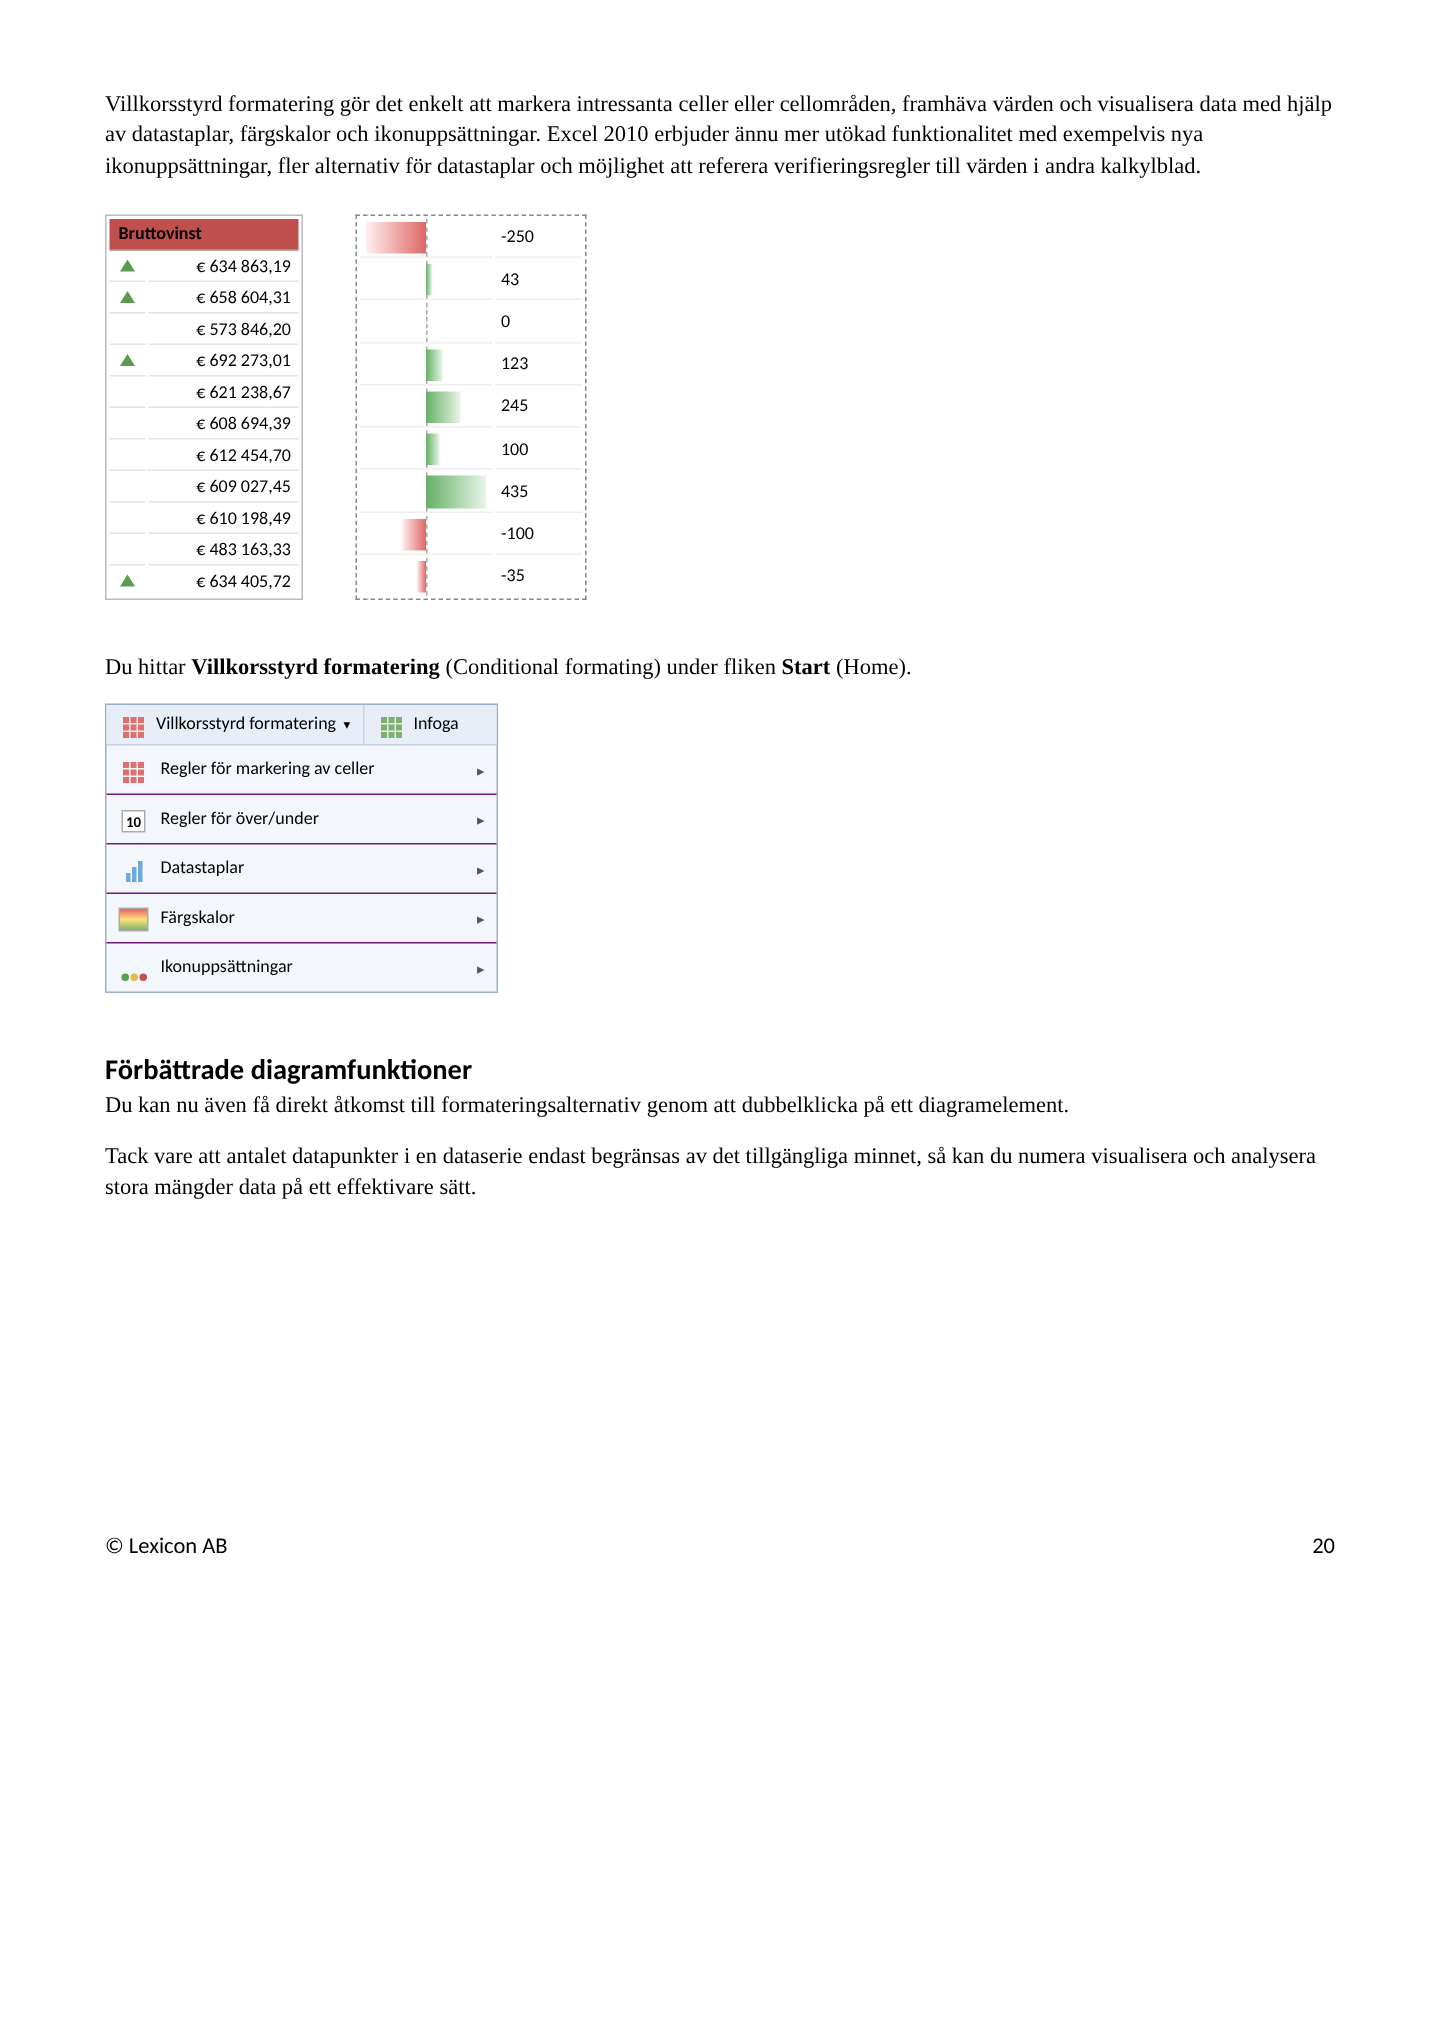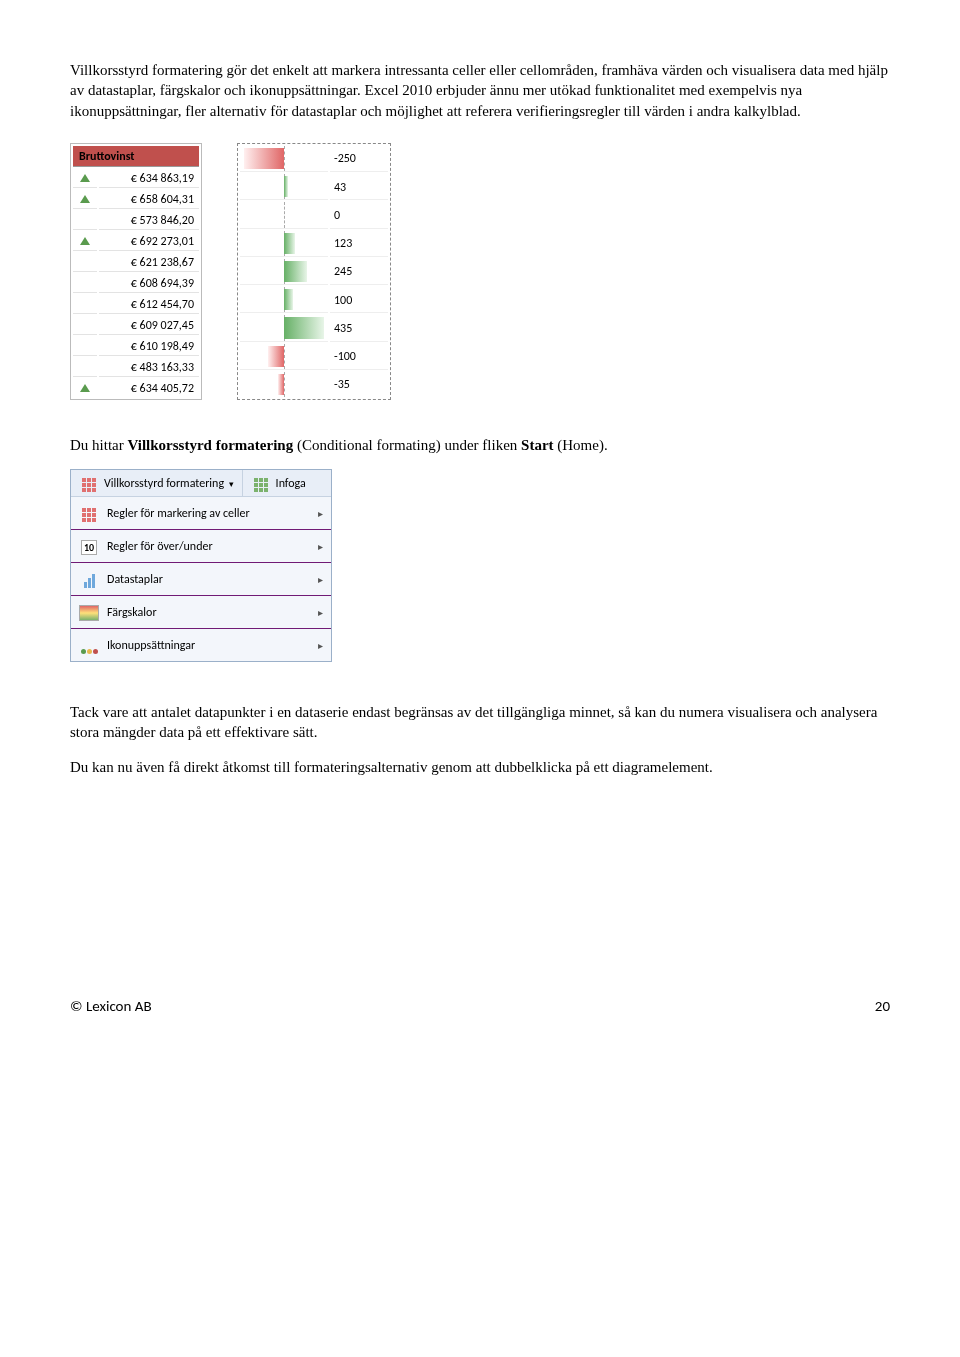--- a/index.html
+++ b/index.html
@@ -400,20 +400,21 @@
           <span class="dot-y"></span>
           <span class="dot-r"></span>
         </span>
     </span>
     <span>Ikonuppsättningar</span>
     <span class="cf-arrow">▸</span>
   </div>
 </div>
 
 <div class="content-block">
+  <h2>Förbättrade diagramfunktioner</h2>
+  <p>Du kan nu även få direkt åtkomst till formateringsalternativ genom att dubbelklicka på ett diagramelement.</p>
   <p>Tack vare att antalet datapunkter i en dataserie endast begränsas av det tillgängliga minnet, så kan du numera visualisera och analysera stora mängder data på ett effektivare sätt.</p>
-  <p>Du kan nu även få direkt åtkomst till formateringsalternativ genom att dubbelklicka på ett diagramelement.</p>
 </div>
 
 <div class="footer">
   <span>© Lexicon AB</span>
   <span>20</span>
 </div>
 
 </body></html>

